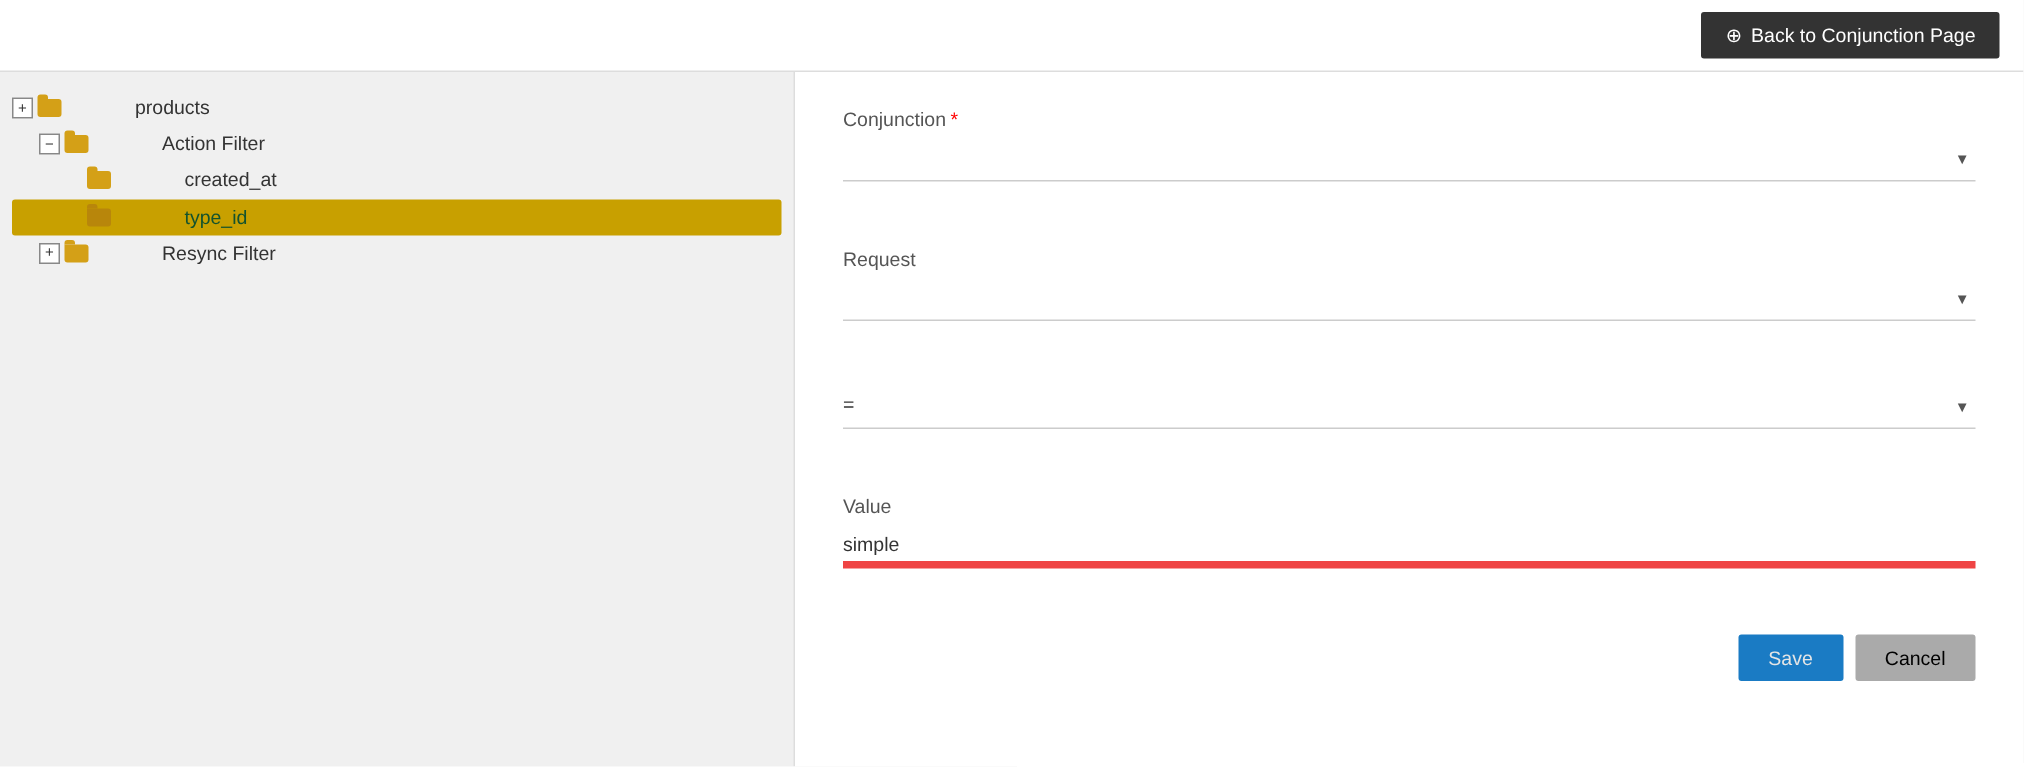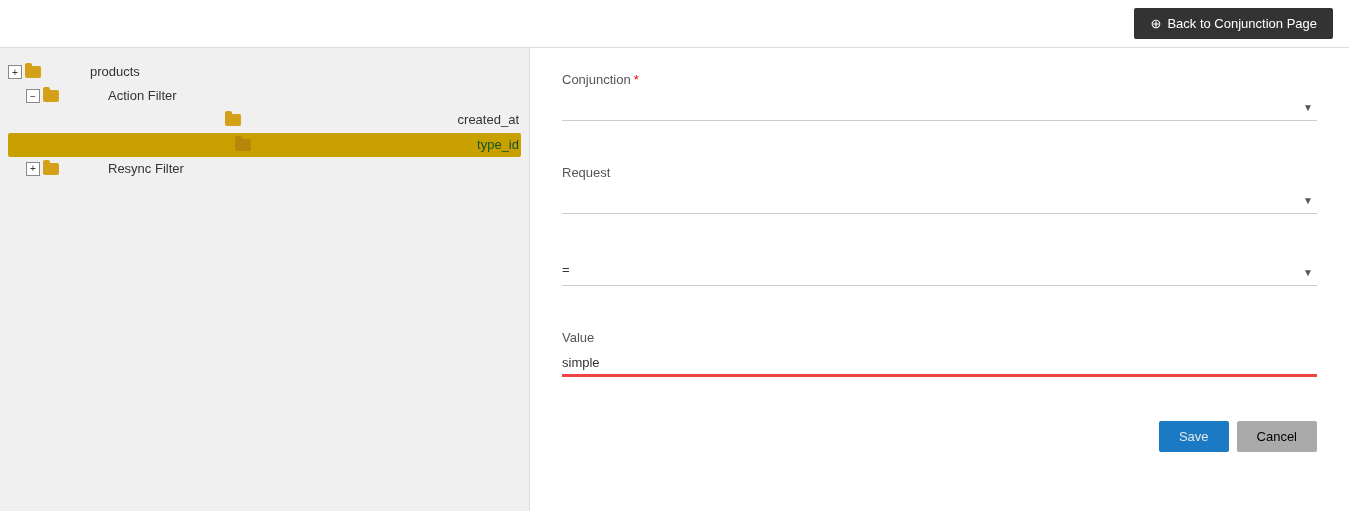--- a/index.html
+++ b/index.html
@@ -119,21 +119,21 @@
 
     .tree-label {
       font-size: 13px;
       line-height: 1.4;
       padding-left: 44px;
     }
 
     
     .indent-1 { padding-left: 0px; }
     .indent-2 { padding-left: 18px; }
-    .indent-3 { padding-left: 36px; justify-content: space-between; }
+    .indent-3 { padding-left: 36px; }
 
     
     .right-panel {
       flex: 1;
       background: #fff;
       padding: 24px 32px;
       overflow-y: auto;
     }
 
     .form-group {
@@ -177,21 +177,21 @@
       top: 50%;
       transform: translateY(-50%);
       font-size: 10px;
       color: #555;
       pointer-events: none;
     }
 
     .form-input {
       width: 100%;
       border: none;
-      border-bottom: 3px solid #ef4444;
+      border-bottom: 5px solid #ef4444;
       outline: none;
       font-size: 13px;
       color: #333;
       padding: 4px 0;
       background: transparent;
     }
 
     .form-actions {
       display: flex;
       justify-content: flex-end;

